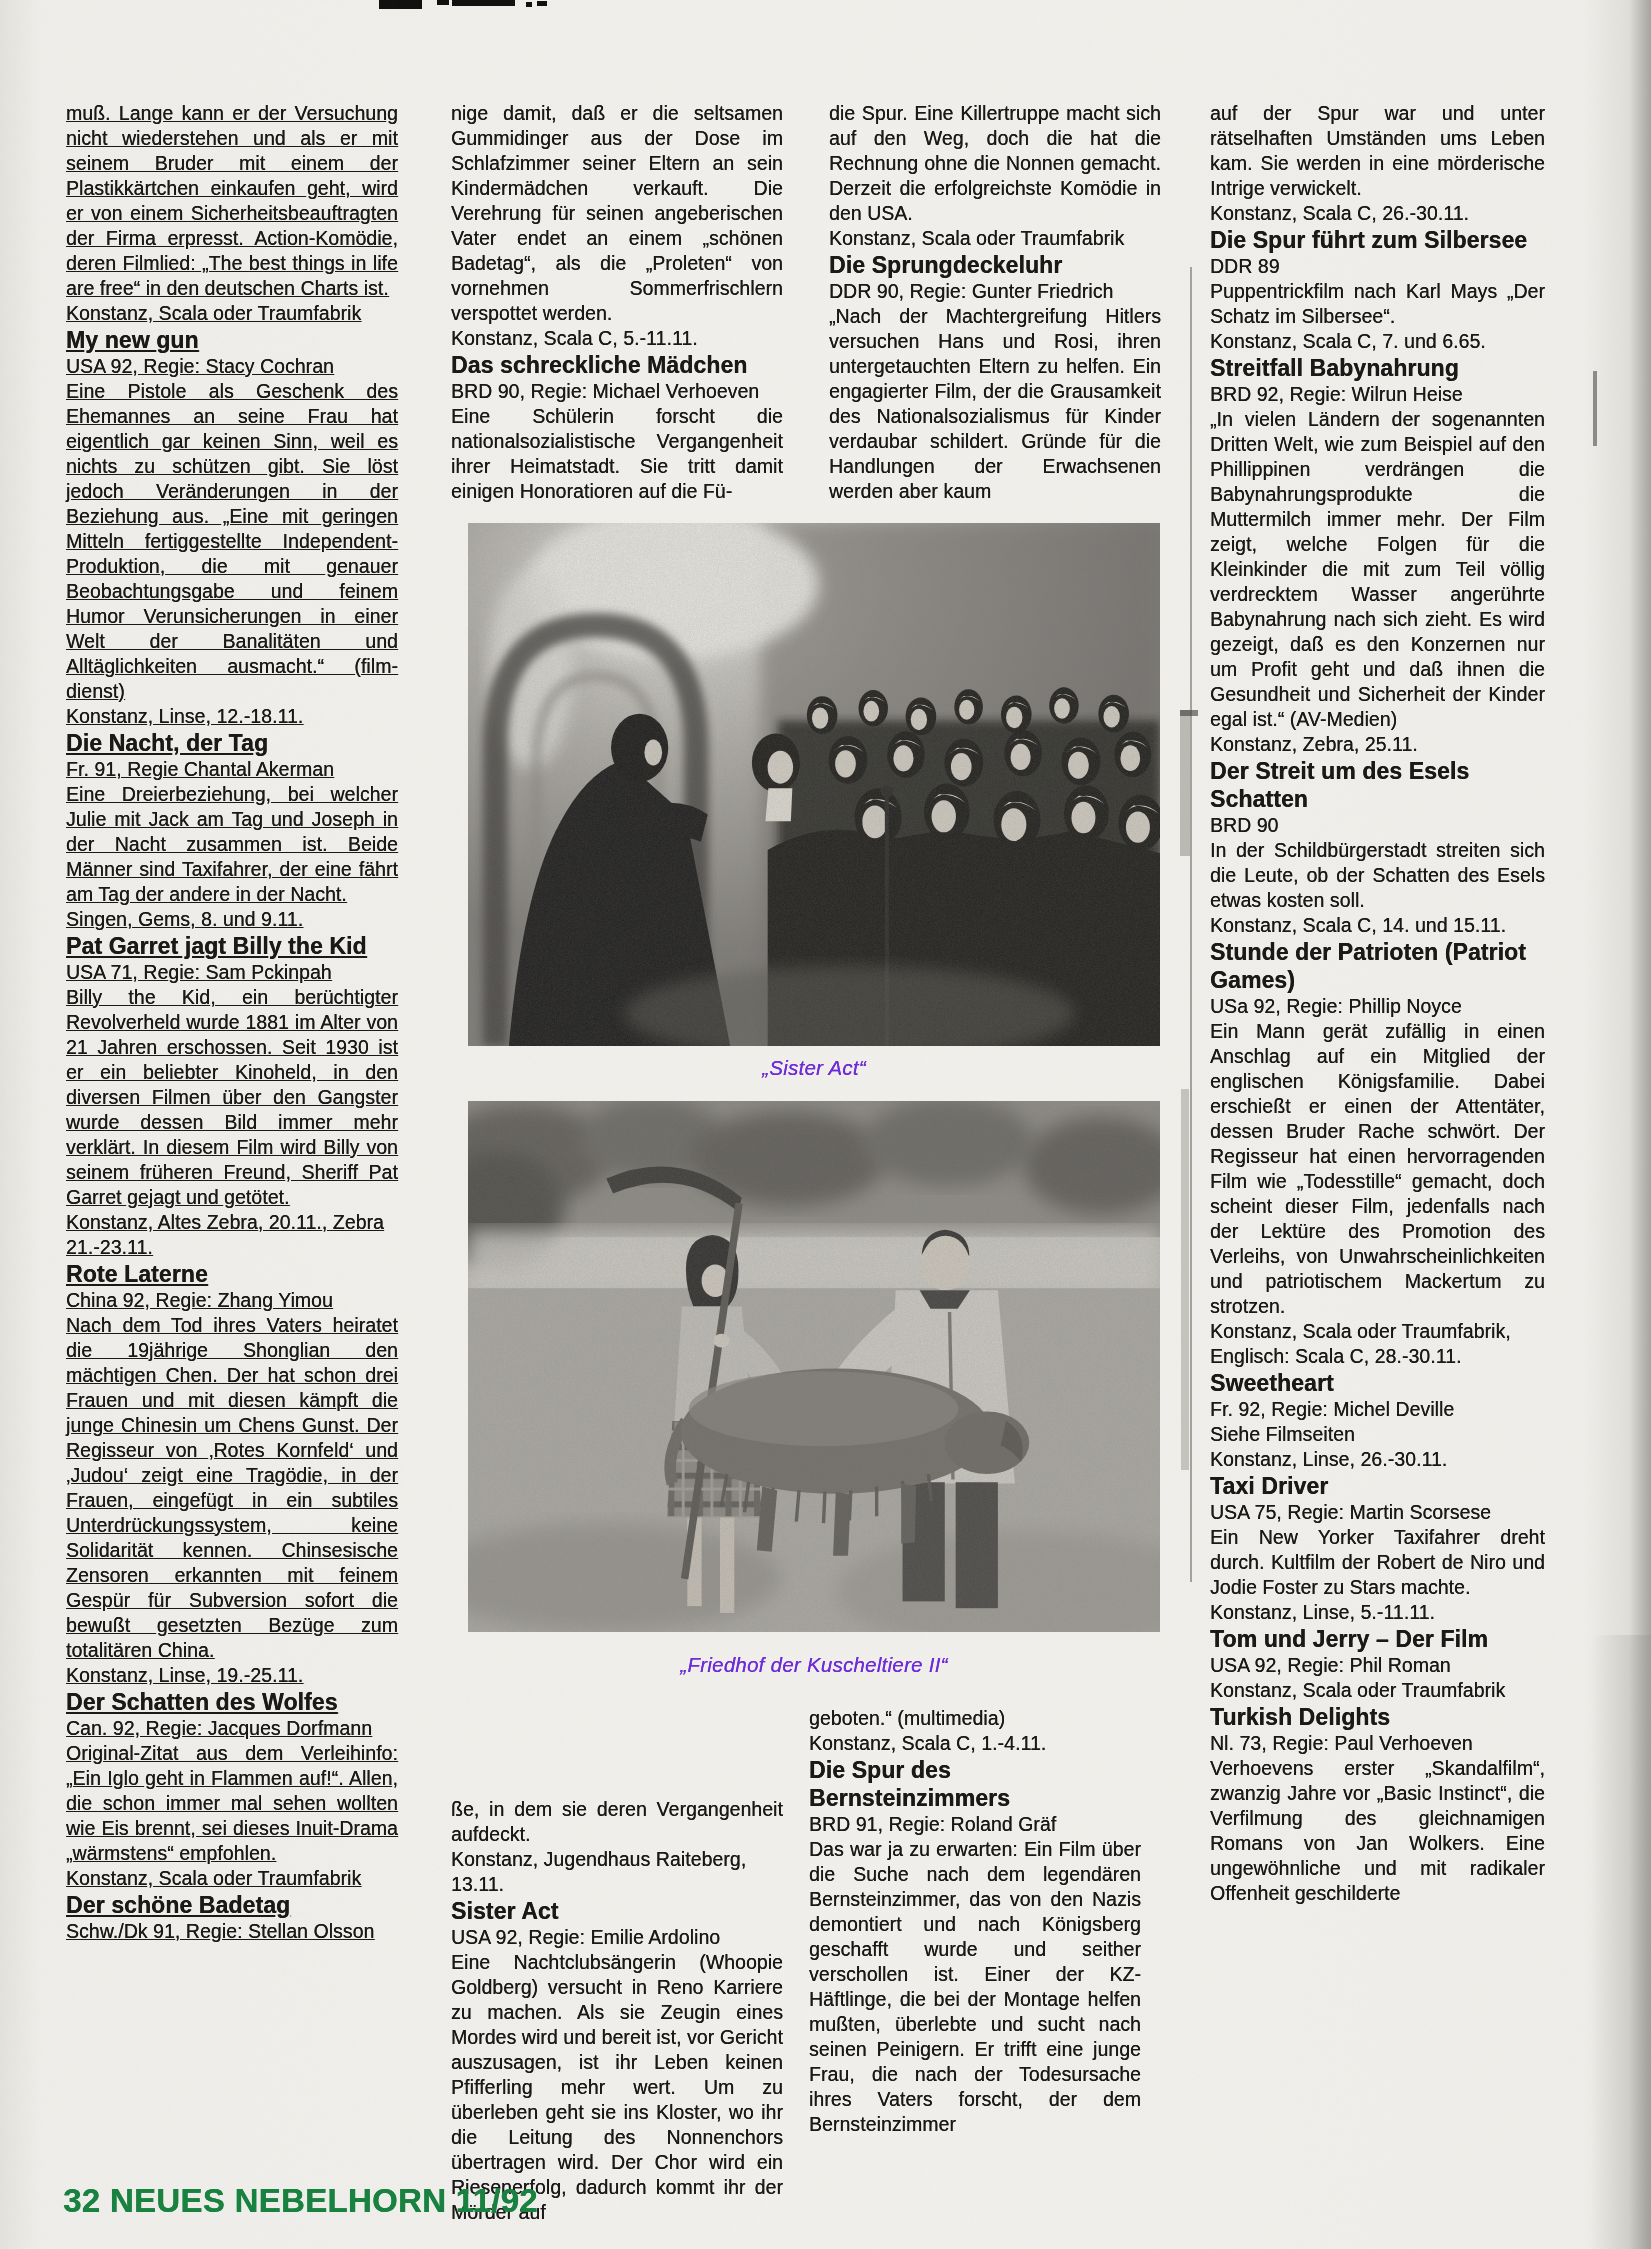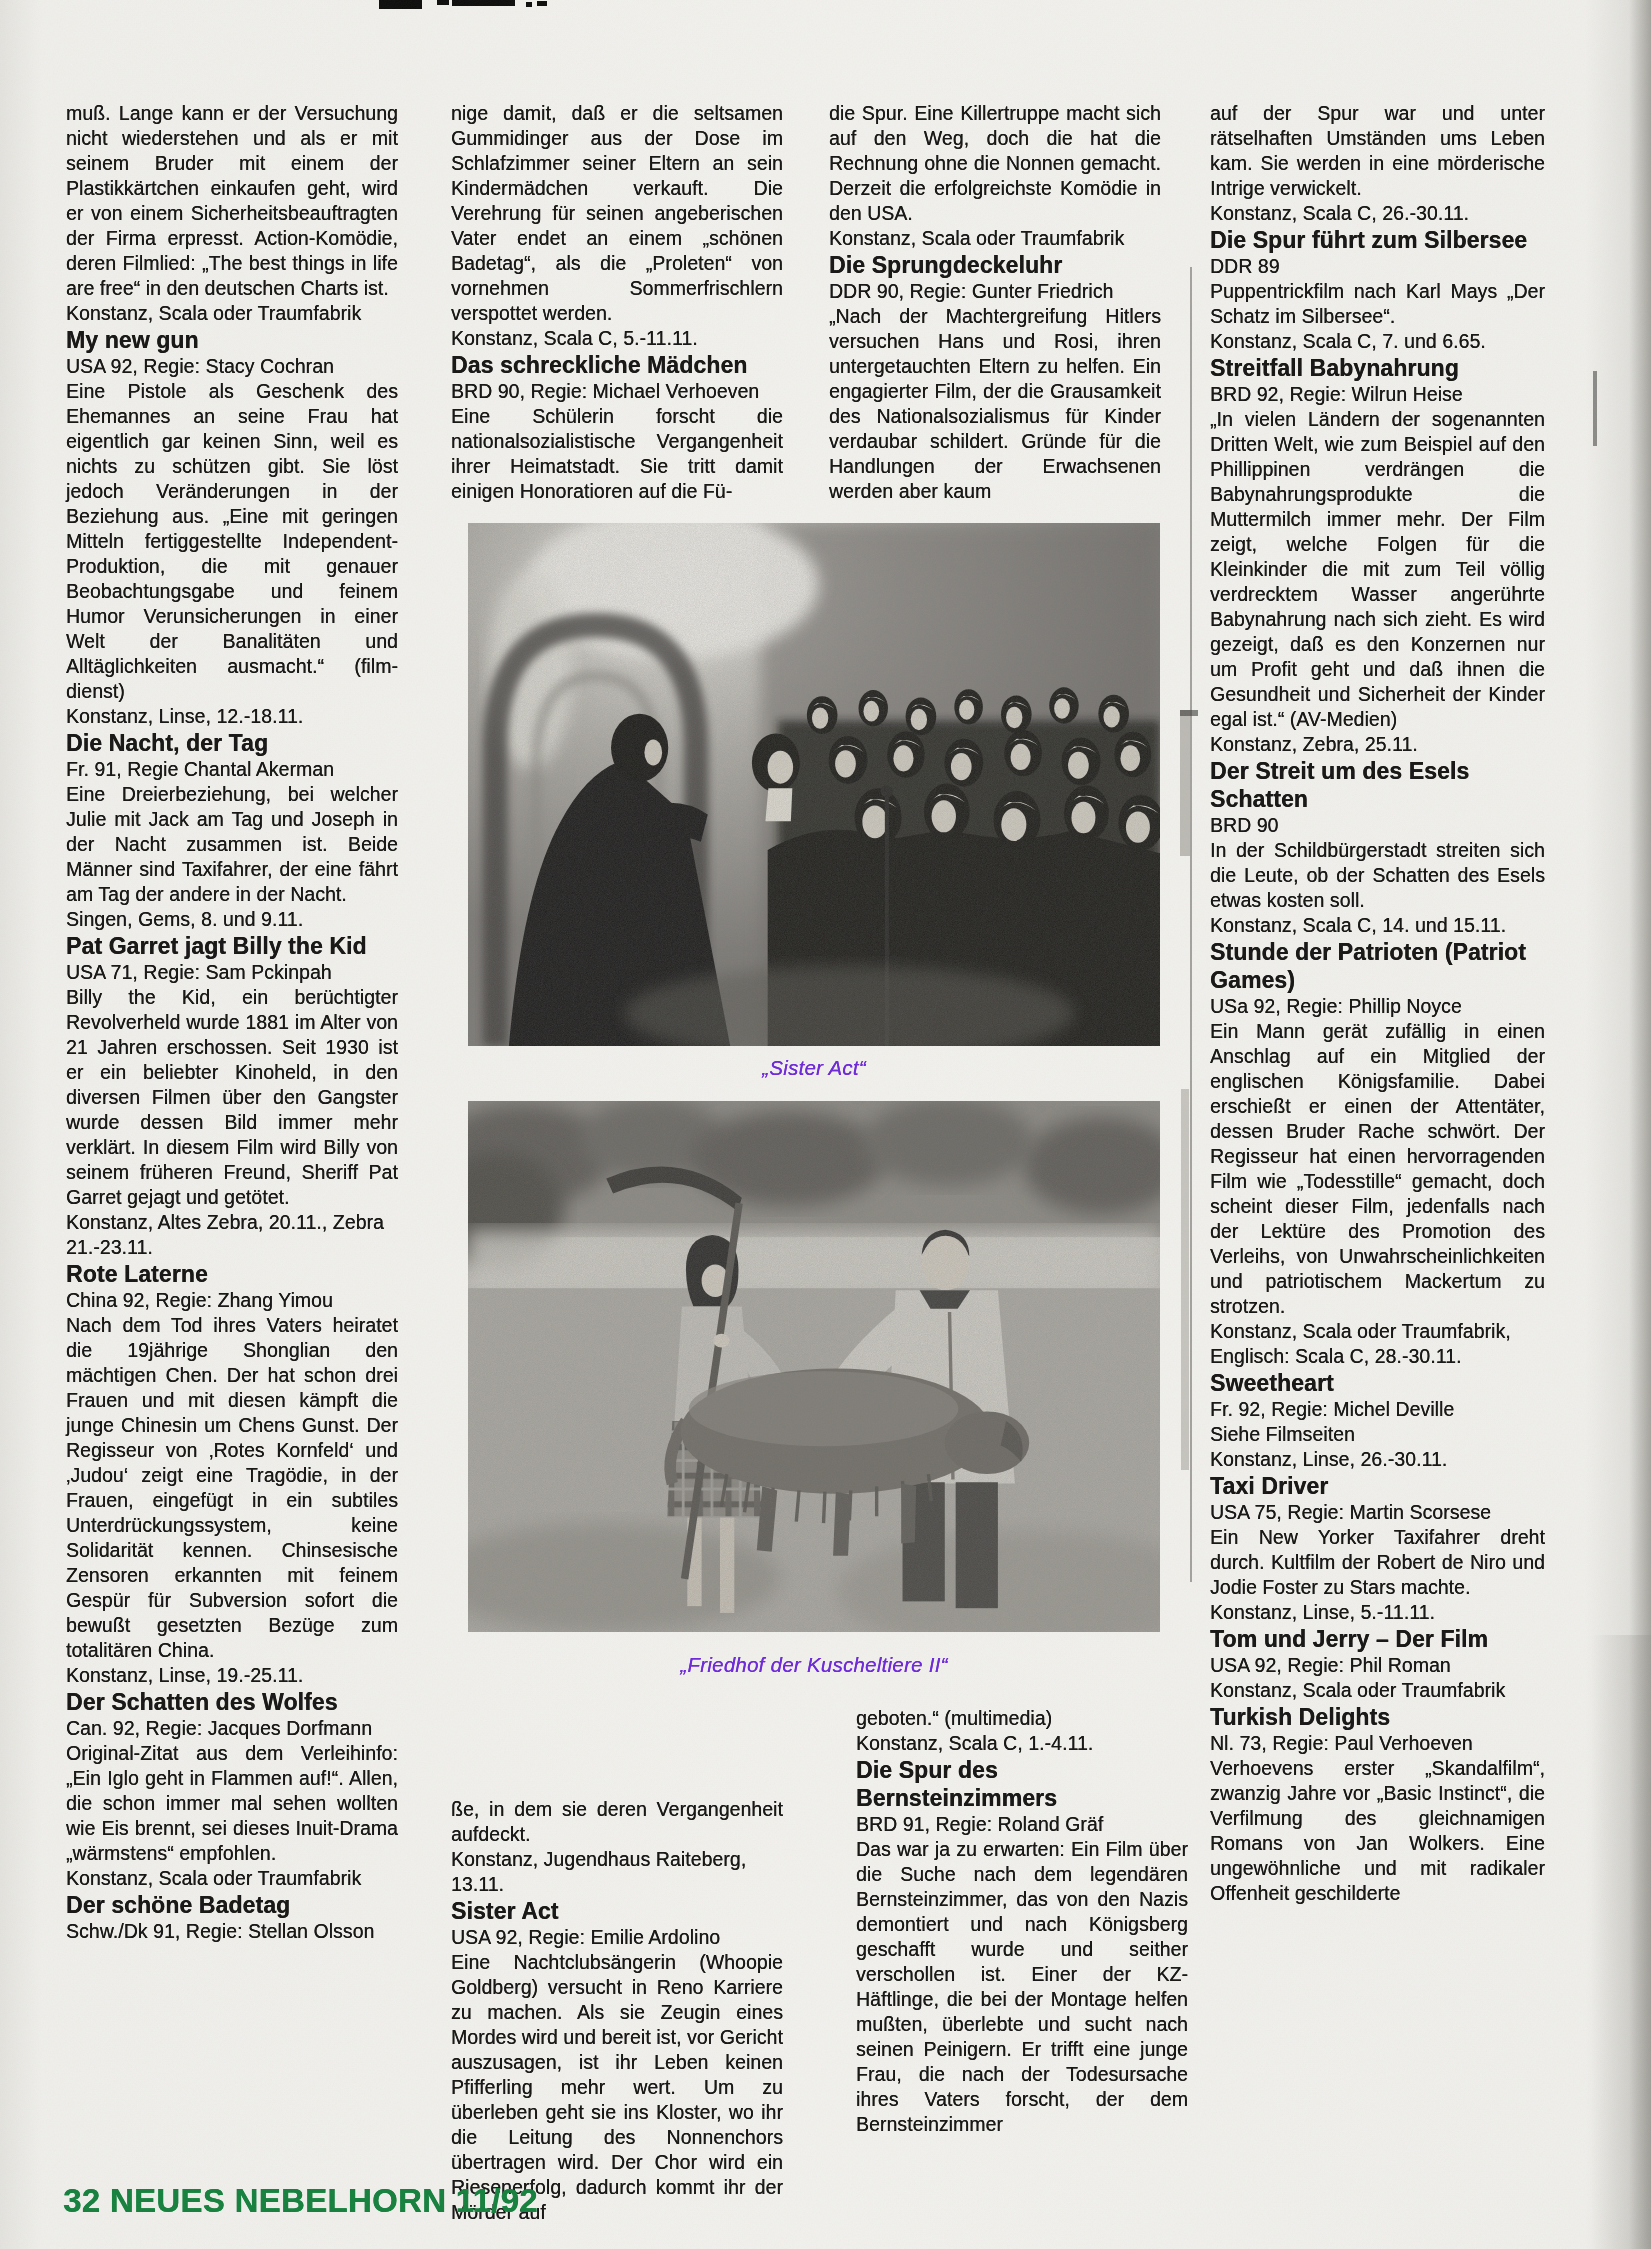--- a/index.html
+++ b/index.html
@@ -3,25 +3,25 @@
 <meta charset="utf-8">
 <style>
   html,body{margin:0;padding:0;}
   body{
     width:1652px;height:2250px;position:relative;overflow:hidden;
     background:linear-gradient(90deg,#e3e2dd 0%,#efeeea 2.5%,#f1f0ec 50%,#efeeea 96%,#d8d7d2 100%);
     font-family:"Liberation Sans", sans-serif;
     color:#161514;
   }
   .col{position:absolute;width:332px;}
-  #col1{left:66px;top:101px;}
+  #col1{left:66px;top:101px;text-decoration:underline;}
   #col2top{left:451px;top:101px;height:422px;overflow:hidden;}
   #col2bottom{left:451px;top:1797px;}
   #col3top{left:829px;top:101px;height:422px;overflow:hidden;}
-  #col3bottom{left:856px;top:1706px;}
+  #col3bottom{left:809px;top:1706px;}
   #col4{left:1210px;top:101px;width:335px;}
   .blk{margin:0;font-size:19.4px;line-height:25px;letter-spacing:0.1px;
        text-shadow:0.2px 0 0 currentColor;}
   .body{text-align:justify;hyphens:auto;-webkit-hyphens:auto;}
   .venue,.credit{text-align:left;}
   .title{font-weight:bold;font-size:23px;line-height:28px;text-align:left;
          text-shadow:0.3px 0 0 currentColor;}
   .photo-wrap{position:absolute;left:468px;width:692px;}
   #photo1{top:523px;height:523px;}
   #photo2{top:1101px;height:531px;}

